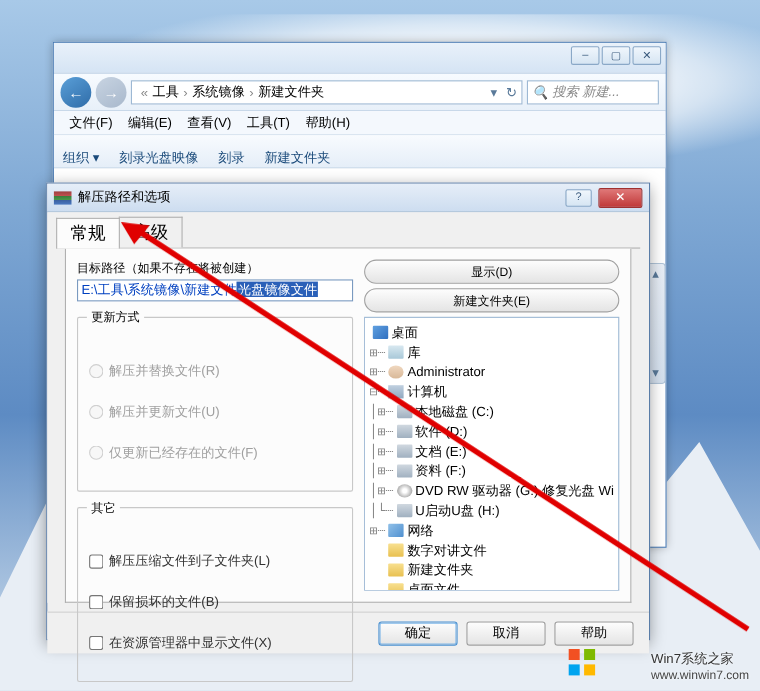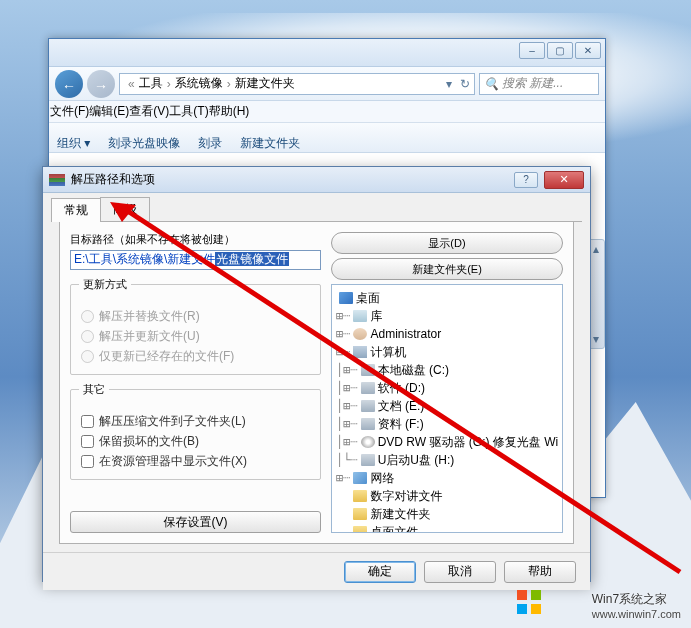--- a/index.html
+++ b/index.html
@@ -17,41 +17,41 @@
 .explorer{position:absolute;left:48px;top:38px;width:558px;height:460px;background:#fff;border:1px solid #4a7bb3;box-shadow:0 0 8px rgba(0,0,0,.3)}
 .ex-titlebar{height:28px;background:linear-gradient(180deg,#e9f1fa,#d5e4f4);border-bottom:1px solid #b8cde4;position:relative}
 .winbtns{position:absolute;right:4px;top:3px;display:flex;gap:2px}
 .winbtn{width:26px;height:17px;border:1px solid #8aa8c7;background:linear-gradient(180deg,#f0f6fc,#d6e5f3);border-radius:2px;display:flex;align-items:center;justify-content:center;font-size:10px;color:#3a5a7d;cursor:default}
 .ex-nav{height:34px;background:linear-gradient(180deg,#f7fbff,#e8f0f9);display:flex;align-items:center;padding:0 6px;gap:4px;border-bottom:1px solid #c8d8e9}
 .navarrow{width:28px;height:28px;border-radius:50%;background:linear-gradient(145deg,#5a9fd8,#2f6ca8);display:flex;align-items:center;justify-content:center;color:#fff;font-size:14px}
 .navarrow.dis{background:linear-gradient(145deg,#c8d4e2,#a8b8cc)}
 .addr{flex:1;height:22px;border:1px solid #9db8d4;background:#fff;display:flex;align-items:center;padding:0 4px;font-size:11px;gap:4px}
 .addr .sep{color:#888}
 .search{width:120px;height:22px;border:1px solid #9db8d4;background:#fff;display:flex;align-items:center;padding:0 4px;color:#888;font-style:italic;font-size:11px}
-.ex-menu{height:22px;background:#f4f8fd;display:flex;align-items:center;padding:0 1px;border-bottom:1px solid #d4e0ed;font-size:11px}
+.ex-menu{height:22px;background:#f4f8fd;display:flex;align-items:center;padding:0 14px;gap:14px;border-bottom:1px solid #d4e0ed;font-size:11px}
 .ex-tool{height:30px;background:linear-gradient(180deg,#f8fbfe,#e5eef8);display:flex;align-items:flex-end;padding:0 8px;gap:18px;border-bottom:1px solid #c8d8e9;font-size:11px;color:#1a4a7a}
 
 
 .dialog{position:absolute;left:42px;top:166px;width:549px;height:416px;background:#f0f0f0;border:1px solid #5a7da8;box-shadow:0 4px 14px rgba(0,0,0,.4)}
 .dlg-title{height:26px;background:linear-gradient(180deg,#e6eef8,#cdddf0);display:flex;align-items:center;padding:0 6px;gap:6px;border-bottom:1px solid #a8c0d9}
 .dlg-title .wr{width:16px;height:12px;background:linear-gradient(180deg,#a04040 0%,#c05050 33%,#3a7a3a 33%,#4a9a4a 66%,#3a60a0 66%,#4a78c0 100%)}
 .dlg-title .t{flex:1;font-size:12px}
 .dlg-close{width:40px;height:18px;background:linear-gradient(180deg,#e07878,#c03838);border:1px solid #a03030;border-radius:2px;color:#fff;display:flex;align-items:center;justify-content:center;font-size:11px}
 .tabbar{padding:4px 8px 0;background:#f0f0f0}
 .tabs{display:flex;border-bottom:1px solid #b0b0b0}
-.tab{padding:3px 12px;border:1px solid #b0b0b0;border-bottom:none;background:#f0f0f0;margin-right:-1px;position:relative;font-size:12px}
+.tab{padding:3px 12px;border:1px solid #b0b0b0;border-bottom:none;background:#f0f0f0;margin-right:-1px;position:relative;font-size:16px}
 .tab.active{background:#fcfcfc;top:1px;z-index:2}
 .pane{background:#fcfcfc;margin:0 8px 8px;border:1px solid #b0b0b0;border-top:none;padding:10px;height:322px;display:flex;gap:10px}
 .left{flex:1;display:flex;flex-direction:column;gap:10px}
 .path-row label{font-size:11px}
 .path-input{width:100%;height:20px;border:1px solid #7a9ac0;background:#fff;padding:0 3px;font-size:11px;color:#0040c0;margin-top:3px}
 .path-input .sel{background:#2a60b8;color:#fff;padding:0 1px}
 .grp{border:1px solid #c8c8c8;border-radius:2px;padding:20px 10px 6px;position:relative;margin-top:4px}
 .grp .legend{position:absolute;top:-8px;left:8px;background:#fcfcfc;padding:0 4px;font-size:11px}
-.opt{display:flex;align-items:center;gap:5px;margin:3px 0;font-size:11px;color:#333}
+.opt{display:flex;align-items:center;gap:5px;margin:20px 0;font-size:11px;color:#333}
 .opt input{margin:0}
 .opt.dis{color:#a0a0a0}
 .savebtn{height:22px;border:1px solid #a0a0a0;background:linear-gradient(180deg,#fdfdfd,#e4e4e4);border-radius:3px;margin-top:auto}
 
 .right{width:232px;display:flex;flex-direction:column;gap:4px}
 .rbtn{height:22px;border:1px solid #a0a0a0;background:linear-gradient(180deg,#fdfdfd,#e4e4e4);border-radius:11px;font-size:11px}
 .tree{flex:1;border:1px solid #9db8d4;background:#fff;overflow:auto;padding:4px;font-family:SimSun,monospace;font-size:12px;line-height:18px}
 .tn{white-space:nowrap}
 .tn .tw{color:#888;font-family:monospace}
 .tn .ic{display:inline-block;width:14px;height:12px;vertical-align:-2px;margin:0 3px}

